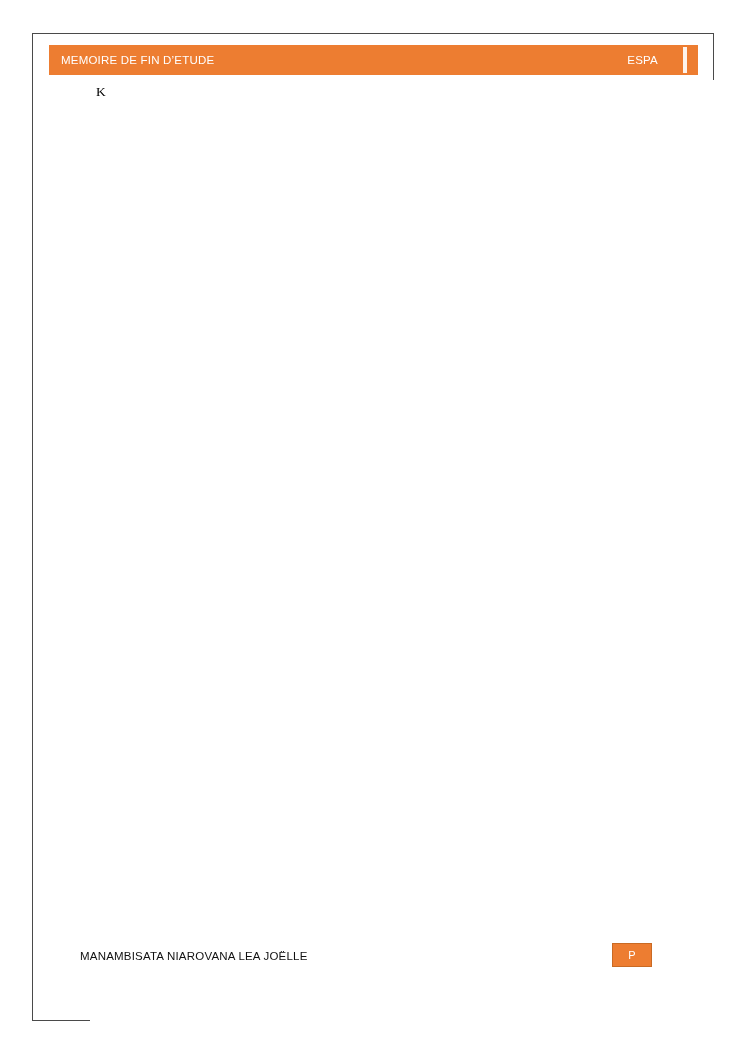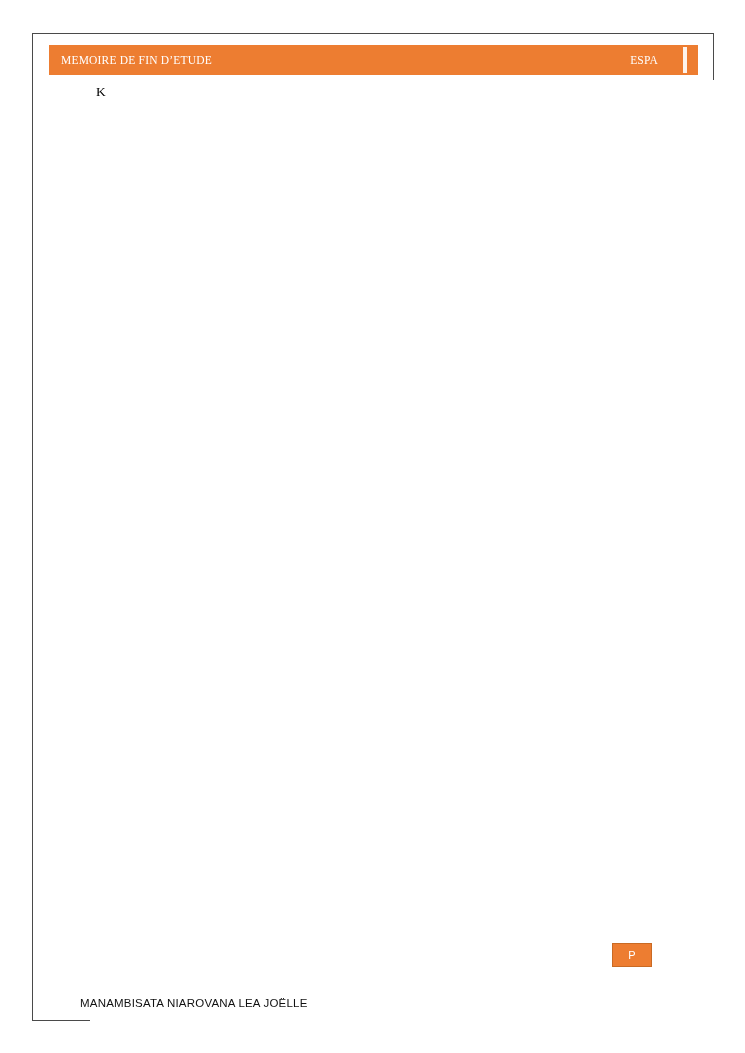--- a/index.html
+++ b/index.html
@@ -13,21 +13,21 @@
     position: absolute; left: 32px; top: 33px; width: 682px; height: 988px;
     border: 1px solid #4a4a4a;
   }
 
   
   .header-bar {
     position: absolute; left: 16px; top: 11px; width: 649px; height: 30px;
     background: #ED7D31;
     display: flex; align-items: center; justify-content: space-between;
     padding: 0 40px 0 12px;
-    font-family: Liberation Serif, serif;
+    font-family: Liberation Sans, sans-serif;
     font-size: 11.5px; color: #fff; letter-spacing: 0.2px;
   }
   .header-divider {
     position: absolute; right: 11px; top: 2px; bottom: 2px; width: 4px;
     background: #fdf3ec;
   }
 
   
   .toc { position: absolute; left: 57px; top: 46px; width: 567px; }
   .toc-row {
@@ -49,21 +49,20 @@
     letter-spacing: 0.5px;
   }
   .toc-row.dash-leader .page { padding-left: 6px; }
   .toc-row .page { flex: 0 0 auto; }
 
   
   .footer-author {
     position: absolute; left: 80px; top: 950px;
     font-family: "Liberation Sans", sans-serif; font-size: 11.5px; color: #111;
     letter-spacing: 0.2px;
-    margin-top: 47px;
   }
   .page-badge {
     position: absolute; left: 612px; top: 943px; width: 40px; height: 24px;
     background: #ED7D31; border: 1px solid #c96a24;
     display: flex; align-items: center; justify-content: center;
     font-family: "Liberation Sans", sans-serif; font-size: 11px; color: #fff;
   }
 </style>
 </head>
 <body>

